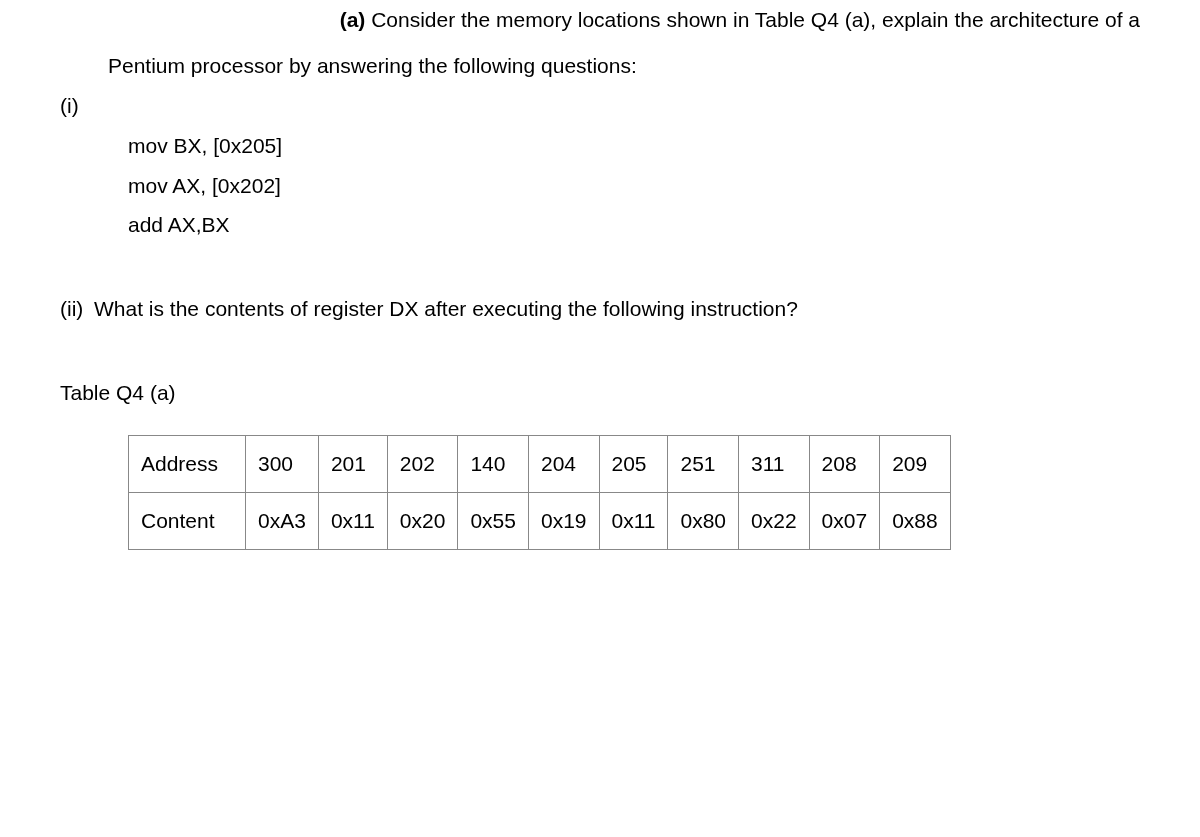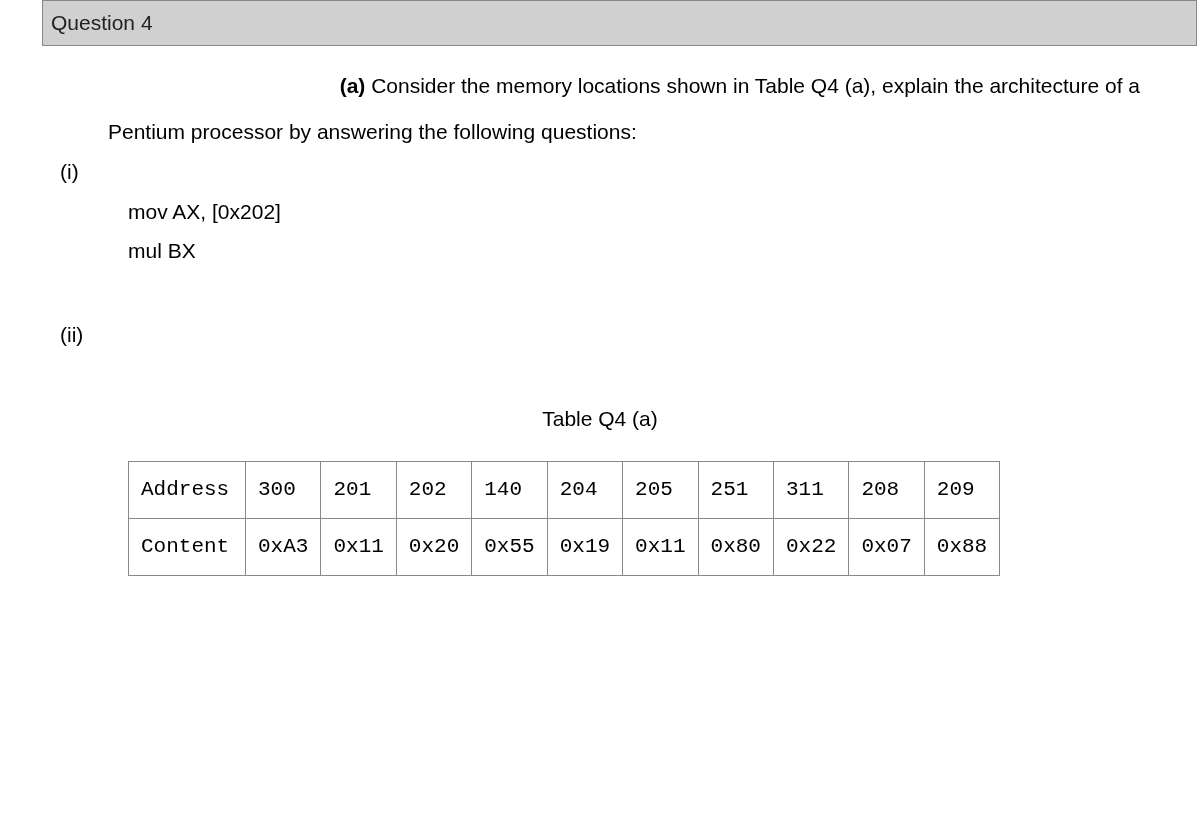--- a/index.html
+++ b/index.html
@@ -47,29 +47,28 @@
     flex-shrink: 0;
   }
   .code-line {
     font-family: Arial, Helvetica, sans-serif;
     margin-left: 68px;
   }
   .section-gap {
     height: 44px;
   }
   .table-caption {
-    text-align: center;
+    text-align: left;
     margin-top: 44px;
     margin-bottom: 22px;
   }
   table.memory {
     border-collapse: collapse;
     margin-left: 68px;
     margin-top: 4px;
-    font-family: Liberation Mono, monospace;
   }
   table.memory td {
     border: 1px solid #888;
     padding: 8px 12px;
     font-size: 21px;
     text-align: left;
     white-space: nowrap;
   }
   table.memory td.row-label {
     width: 92px;
@@ -77,46 +76,45 @@
   .line-a {
     display: flex;
     justify-content: flex-end;
   }
 </style>
 </head>
 <body>
 
 <div class="page">
 
-  <div class="question-header">
-    <span>Question 4</span>
-  </div>
 
   <div class="content">
 
     <div class="part-a">
       <div class="line-a">
         <span>
           <span class="bold">(a)</span>
           <span>Consider the memory locations shown in Table Q4 (a), explain the architecture of a</span>
         </span>
       </div>
     </div>
     <div class="indent-1">Pentium processor by answering the following questions:</div>
 
     <div class="sub-i">
       <span class="sub-label">(i)</span>
     </div>
+    <div class="code-line">mov BX, [0x205]</div>
     <div class="code-line">mov AX, [0x202]</div>
-    <div class="code-line">mul BX</div>
+    <div class="code-line">add AX,BX</div>
 
     <div class="section-gap"></div>
 
     <div class="sub-i">
       <span class="sub-label">(ii)</span>
+      <span>What is the contents of register DX after executing the following instruction?</span>
     </div>
 
     <div class="table-caption">Table Q4 (a)</div>
 
     <table class="memory">
       <tbody>
           <tr>
         <td class="row-label">Address</td>
         <td>300</td>
         <td>201</td>

